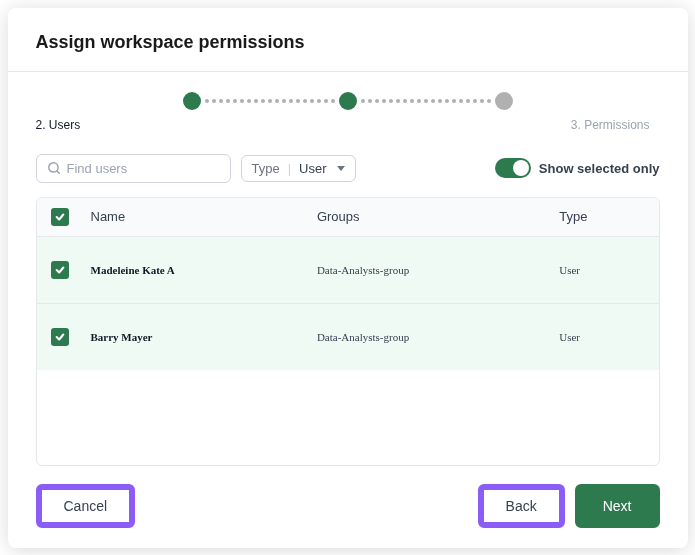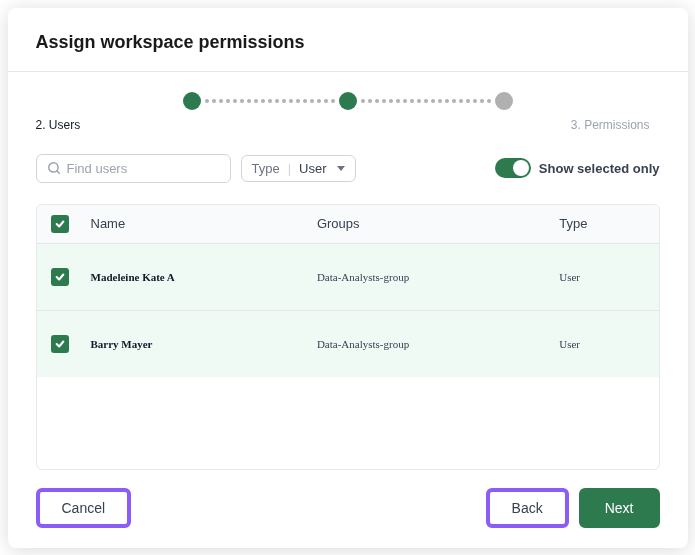--- a/index.html
+++ b/index.html
@@ -50,21 +50,21 @@
       width: 4px;
       height: 4px;
       border-radius: 50%;
       background: #b0b0b0;
     }
     
     .controls-row {
       display: flex;
       align-items: center;
       gap: 10px;
-      margin-bottom: 21px;
+      margin-bottom: 14px;
     }
     .search-box {
       display: flex;
       align-items: center;
       border: 1px solid #d1d5db;
       border-radius: 6px;
       padding: 6px 10px;
       gap: 6px;
       width: 195px;
       background: #fff;
@@ -207,21 +207,21 @@
       align-items: center;
       justify-content: space-between;
       margin-top: 18px;
     }
     .btn {
       padding: 8px 22px;
       border-radius: 6px;
       font-size: 14px;
       font-weight: 500;
       cursor: pointer;
-      border: 4px solid #8b5cf6;
+      border: 6px solid #8b5cf6;
       background: #fff;
       color: #374151;
     }
     .btn-primary {
       background: #2d7a4f;
       color: #fff;
       border-color: #2d7a4f;
     }
     .footer-right {
       display: flex;

